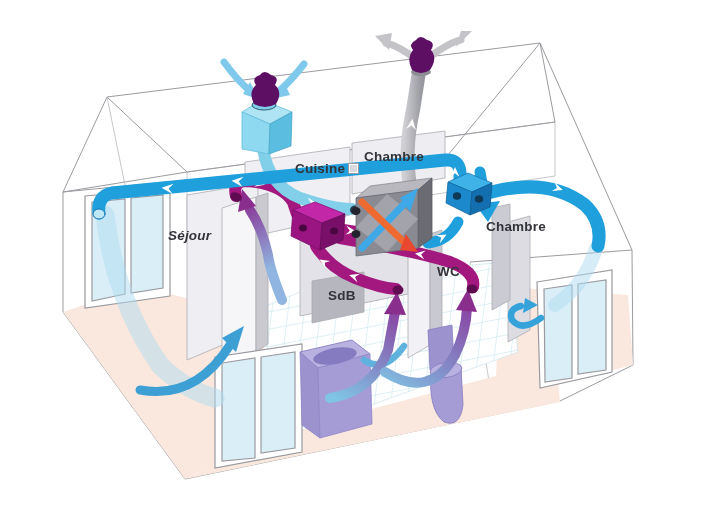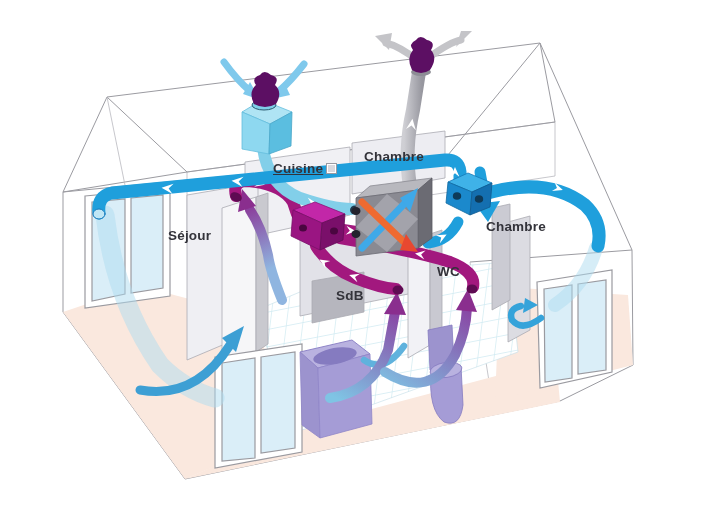--- a/index.html
+++ b/index.html
@@ -234,32 +234,32 @@
 
   <g>
     <polygon points="448,182 468,173 492,183 472,192" fill="#3fb2e8" stroke="#1578b8" stroke-width="0.8"></polygon>
     <polygon points="448,182 472,192 470,215 446,203" fill="#1b89cc" stroke="#12699f" stroke-width="0.8"></polygon>
     <polygon points="472,192 492,183 490,207 470,215" fill="#146fb0" stroke="#0f5a8f" stroke-width="0.8"></polygon>
     <ellipse cx="457" cy="196" rx="4.2" ry="3.8" fill="#0e3a58"></ellipse>
     <ellipse cx="479" cy="199" rx="4.2" ry="3.8" fill="#0e3a58"></ellipse>
   </g>
 </svg>
 
-<div class="room-label" style="left:168px;top:228px;">
+<div class="room-label" style="left:168px;top:228px;font-style:italic;">
   <span>Séjour</span>
 </div>
-<div class="room-label" style="left:273px;top:161px;text-decoration:underline;">
+<div class="room-label" style="left:295px;top:161px;">
   <span>Cuisine</span>
   <span class="win-icon"></span>
 </div>
 <div class="room-label" style="left:364px;top:149px;">
   <span>Chambre</span>
 </div>
 <div class="room-label" style="left:486px;top:219px;">
   <span>Chambre</span>
 </div>
-<div class="room-label" style="left:328px;top:288px;margin-left:8px;">
+<div class="room-label" style="left:328px;top:288px;">
   <span>SdB</span>
 </div>
 <div class="room-label" style="left:437px;top:264px;align-items:flex-end;">
   <span>WC</span>
 </div>
 </div>
 
 </body></html>

